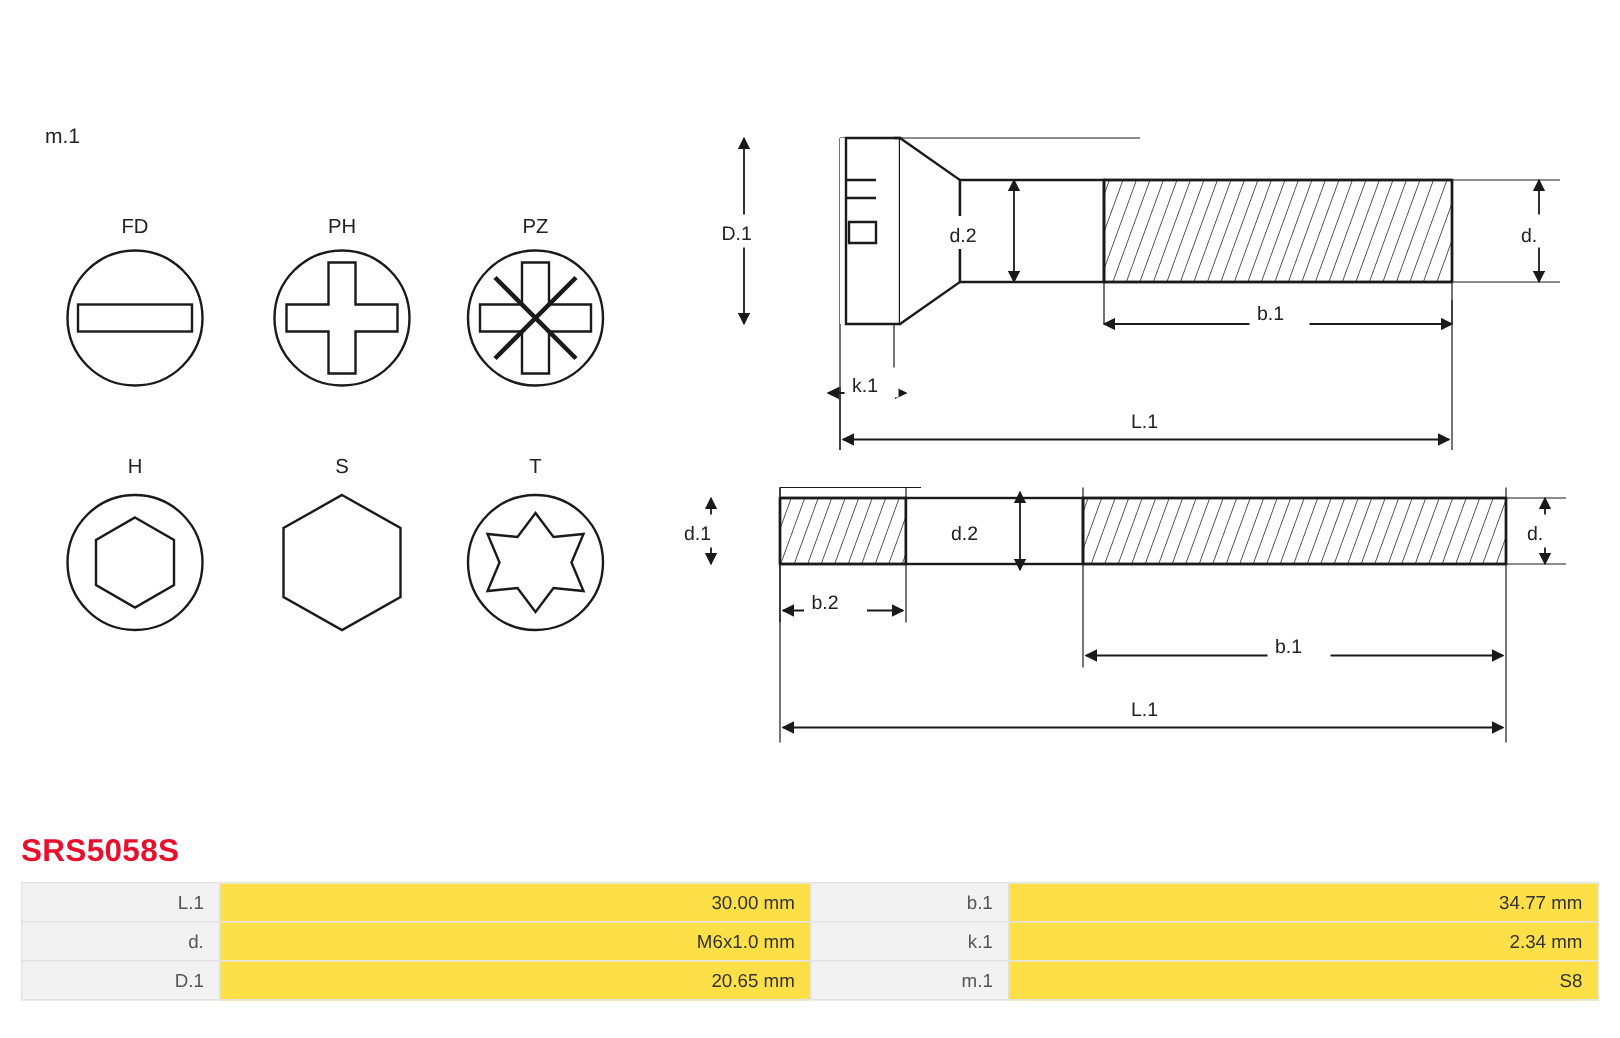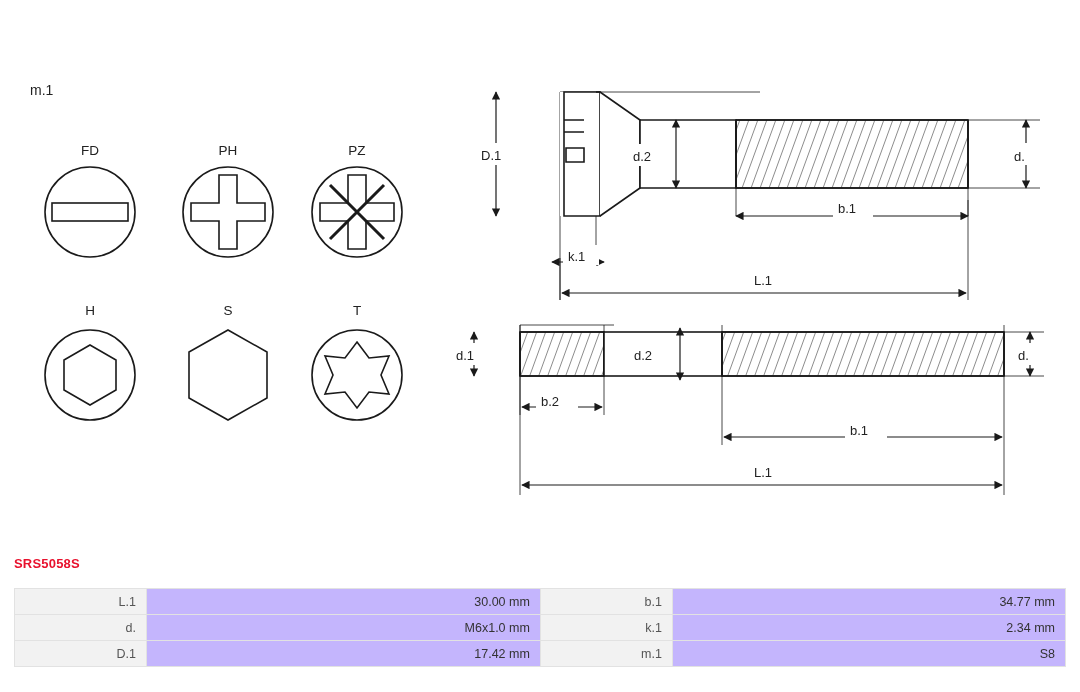--- a/index.html
+++ b/index.html
@@ -29,41 +29,41 @@
     height: 540px;
   }
   .diagram svg {
     display: block;
   }
   
   .part-number {
     position: absolute;
     left: 14px;
     top: 556px;
-    font-size: 13px;
+    font-size: 21px;
     font-weight: bold;
     color: #e8112d;
     letter-spacing: 0.2px;
     text-align: right;
   }
   
   .spec-table {
     position: absolute;
     left: 14px;
     top: 588px;
     width: 1052px;
     border-collapse: collapse;
     font-size: 12.5px;
     color: #333333;
   }
   .spec-table td {
     border: 1px solid #e2e2e2;
     height: 25px;
     padding: 0 10px;
-    background: #c4b5fd;
+    background: #fde047;
   }
   .spec-table td.key {
     background: #f2f2f2;
     text-align: right;
     width: 120px;
     color: #555555;
   }
   .spec-table td.val {
     text-align: right;
     width: 406px;
@@ -237,20 +237,20 @@
         <td class="val">34.77 mm</td>
       </tr>
       <tr>
         <td class="key">d.</td>
         <td class="val">M6x1.0 mm</td>
         <td class="key">k.1</td>
         <td class="val">2.34 mm</td>
       </tr>
       <tr>
         <td class="key">D.1</td>
-        <td class="val">17.42 mm</td>
+        <td class="val">20.65 mm</td>
         <td class="key">m.1</td>
         <td class="val">S8</td>
       </tr>
     </tbody>
   </table>
 
 </div>
 
 </body></html>

